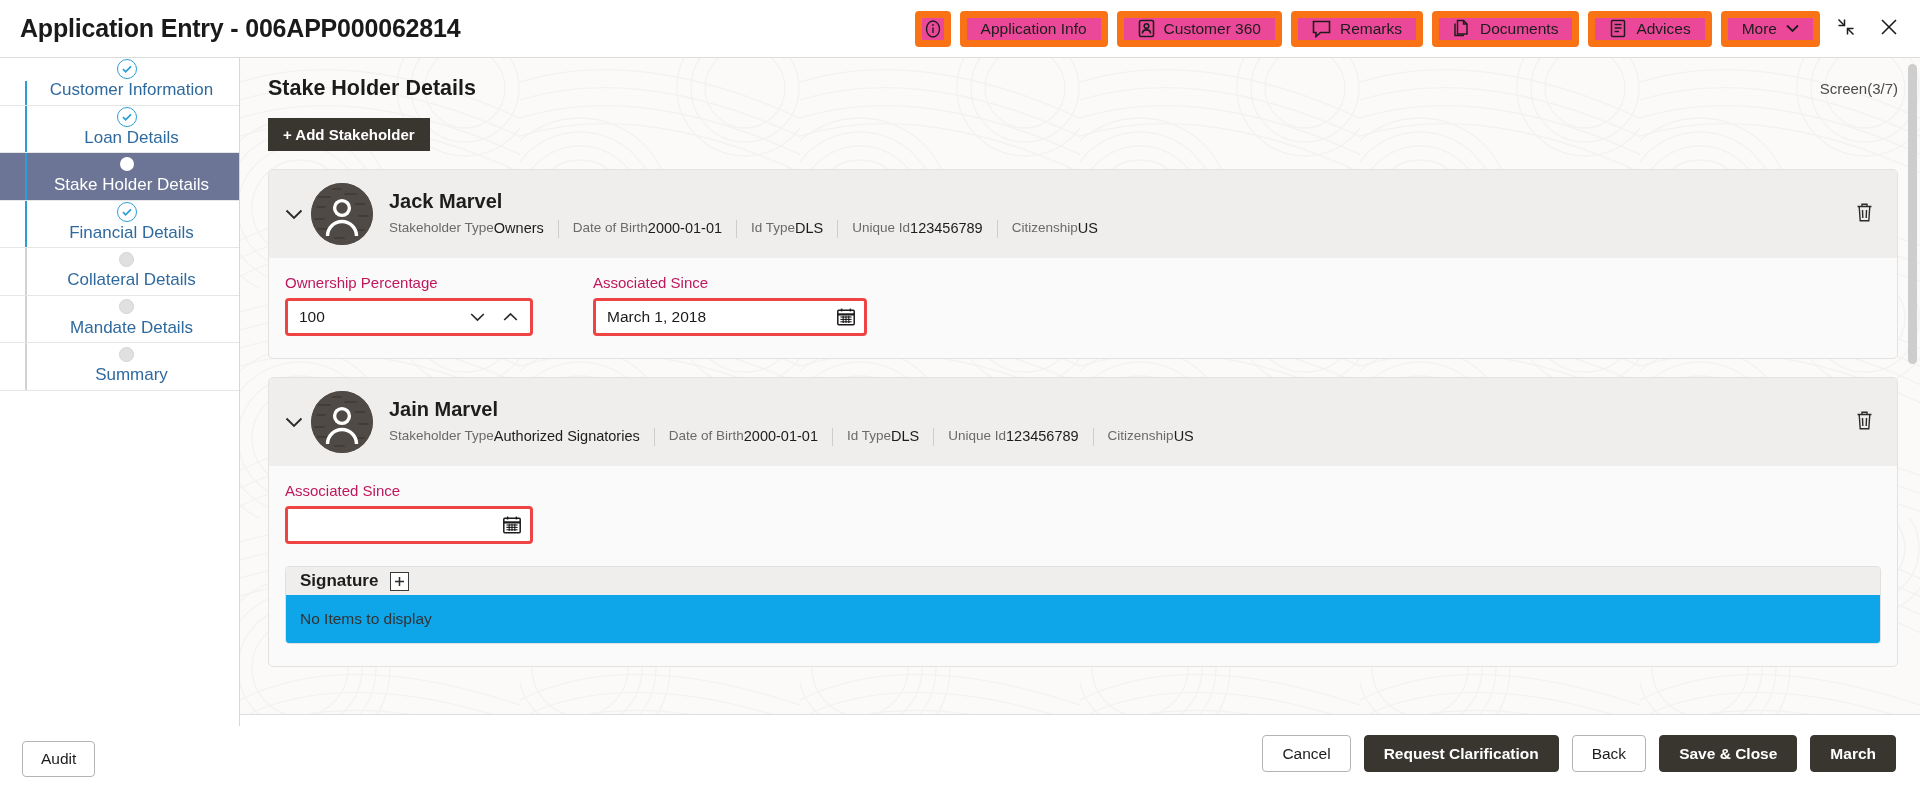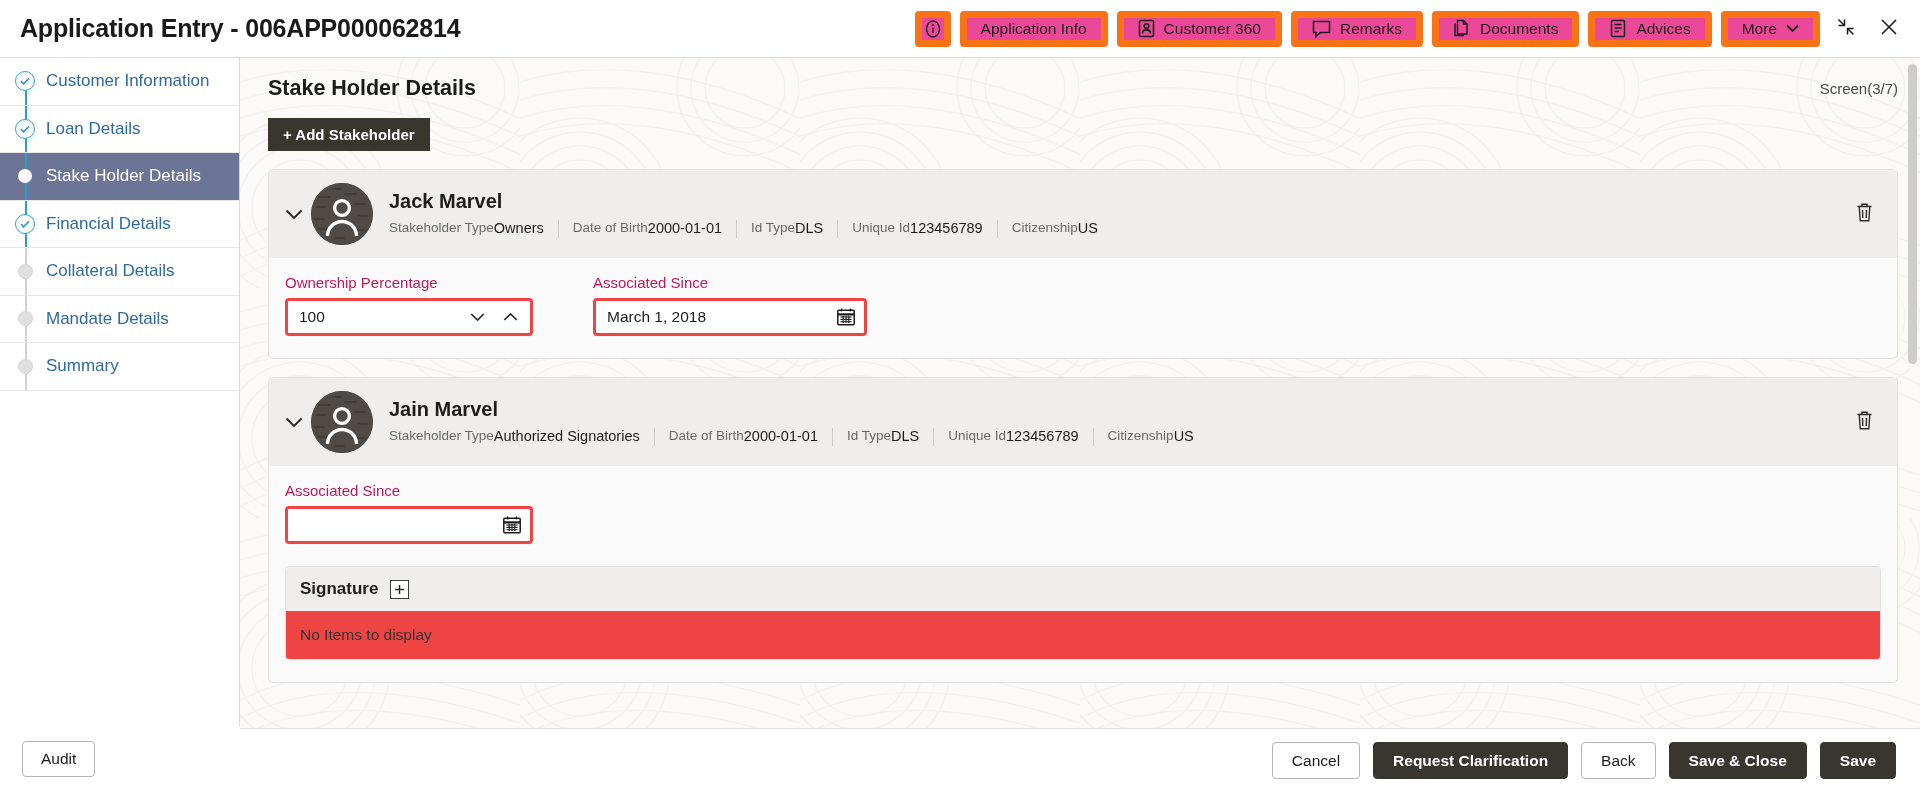--- a/index.html
+++ b/index.html
@@ -73,20 +73,21 @@
     padding-top: 0;
   }
   .step {
     height: 47.5px;
     display: flex;
     align-items: center;
     border-bottom: 1px solid #e6e6e6;
     position: relative;
     padding-left: 14px;
     cursor: pointer;
+    flex-direction: column;
   }
   .step .marker {
     width: 22px; height: 22px;
     flex: 0 0 22px;
     display: flex; align-items: center; justify-content: center;
     position: relative;
     z-index: 2;
     background: transparent;
   }
   .step .label {
@@ -294,42 +295,42 @@
   
   .sig-panel {
     margin-top: 22px;
     border: 1px solid #e0e0e0;
     border-radius: 4px;
     background: #fff;
     overflow: hidden;
   }
   .sig-head {
     background: #efeeec;
-    height: 44px;
+    height: 28px;
     display: flex;
     align-items: center;
     padding: 0 14px;
     gap: 12px;
   }
   .sig-title { font-size: 17px; font-weight: bold; color: #1d1d1d; }
   .sig-add {
     width: 19px; height: 19px;
     border: 1.4px solid #3a3a3a;
     display: flex; align-items: center; justify-content: center;
     cursor: pointer;
     background: #fff;
   }
   .sig-body {
     height: 48px;
     display: flex;
     align-items: center;
     padding: 0 14px;
     font-size: 15.5px;
     color: #333;
-    background: #ef4444;
+    background: #0ea5e9;
   }
   .scroll-thumb {
     position: absolute;
     right: 3px; top: 6px;
     width: 9px; height: 300px;
     background: #cdcdcd;
     border-radius: 5px;
     cursor: pointer;
   }
   .sb-left-track {
@@ -337,21 +338,21 @@
     left: 243px; top: 60px;
     width: 8px; height: 420px;
     background: #d5d5d5;
     border-radius: 4px;
   }
 
   
   .footer {
     position: absolute;
     left: 240px; right: 0; bottom: 0;
-    height: 64px;
+    height: 78px;
     background: #ffffff;
     border-top: 1px solid #dedede;
     display: flex;
     align-items: center;
     justify-content: flex-end;
     padding-right: 24px;
     gap: 13px;
   }
   .f-btn {
     height: 37px;
@@ -796,14 +797,14 @@
 
     <div class="scroll-thumb"></div>
   </div>
 </div>
 
 <div class="footer">
   <button class="f-btn">Cancel</button>
   <button class="f-btn dark">Request Clarification</button>
   <button class="f-btn">Back</button>
   <button class="f-btn dark">Save &amp; Close</button>
-  <button class="f-btn dark">Save</button>
+  <button class="f-btn dark">March</button>
 </div>
 
 </body></html>

